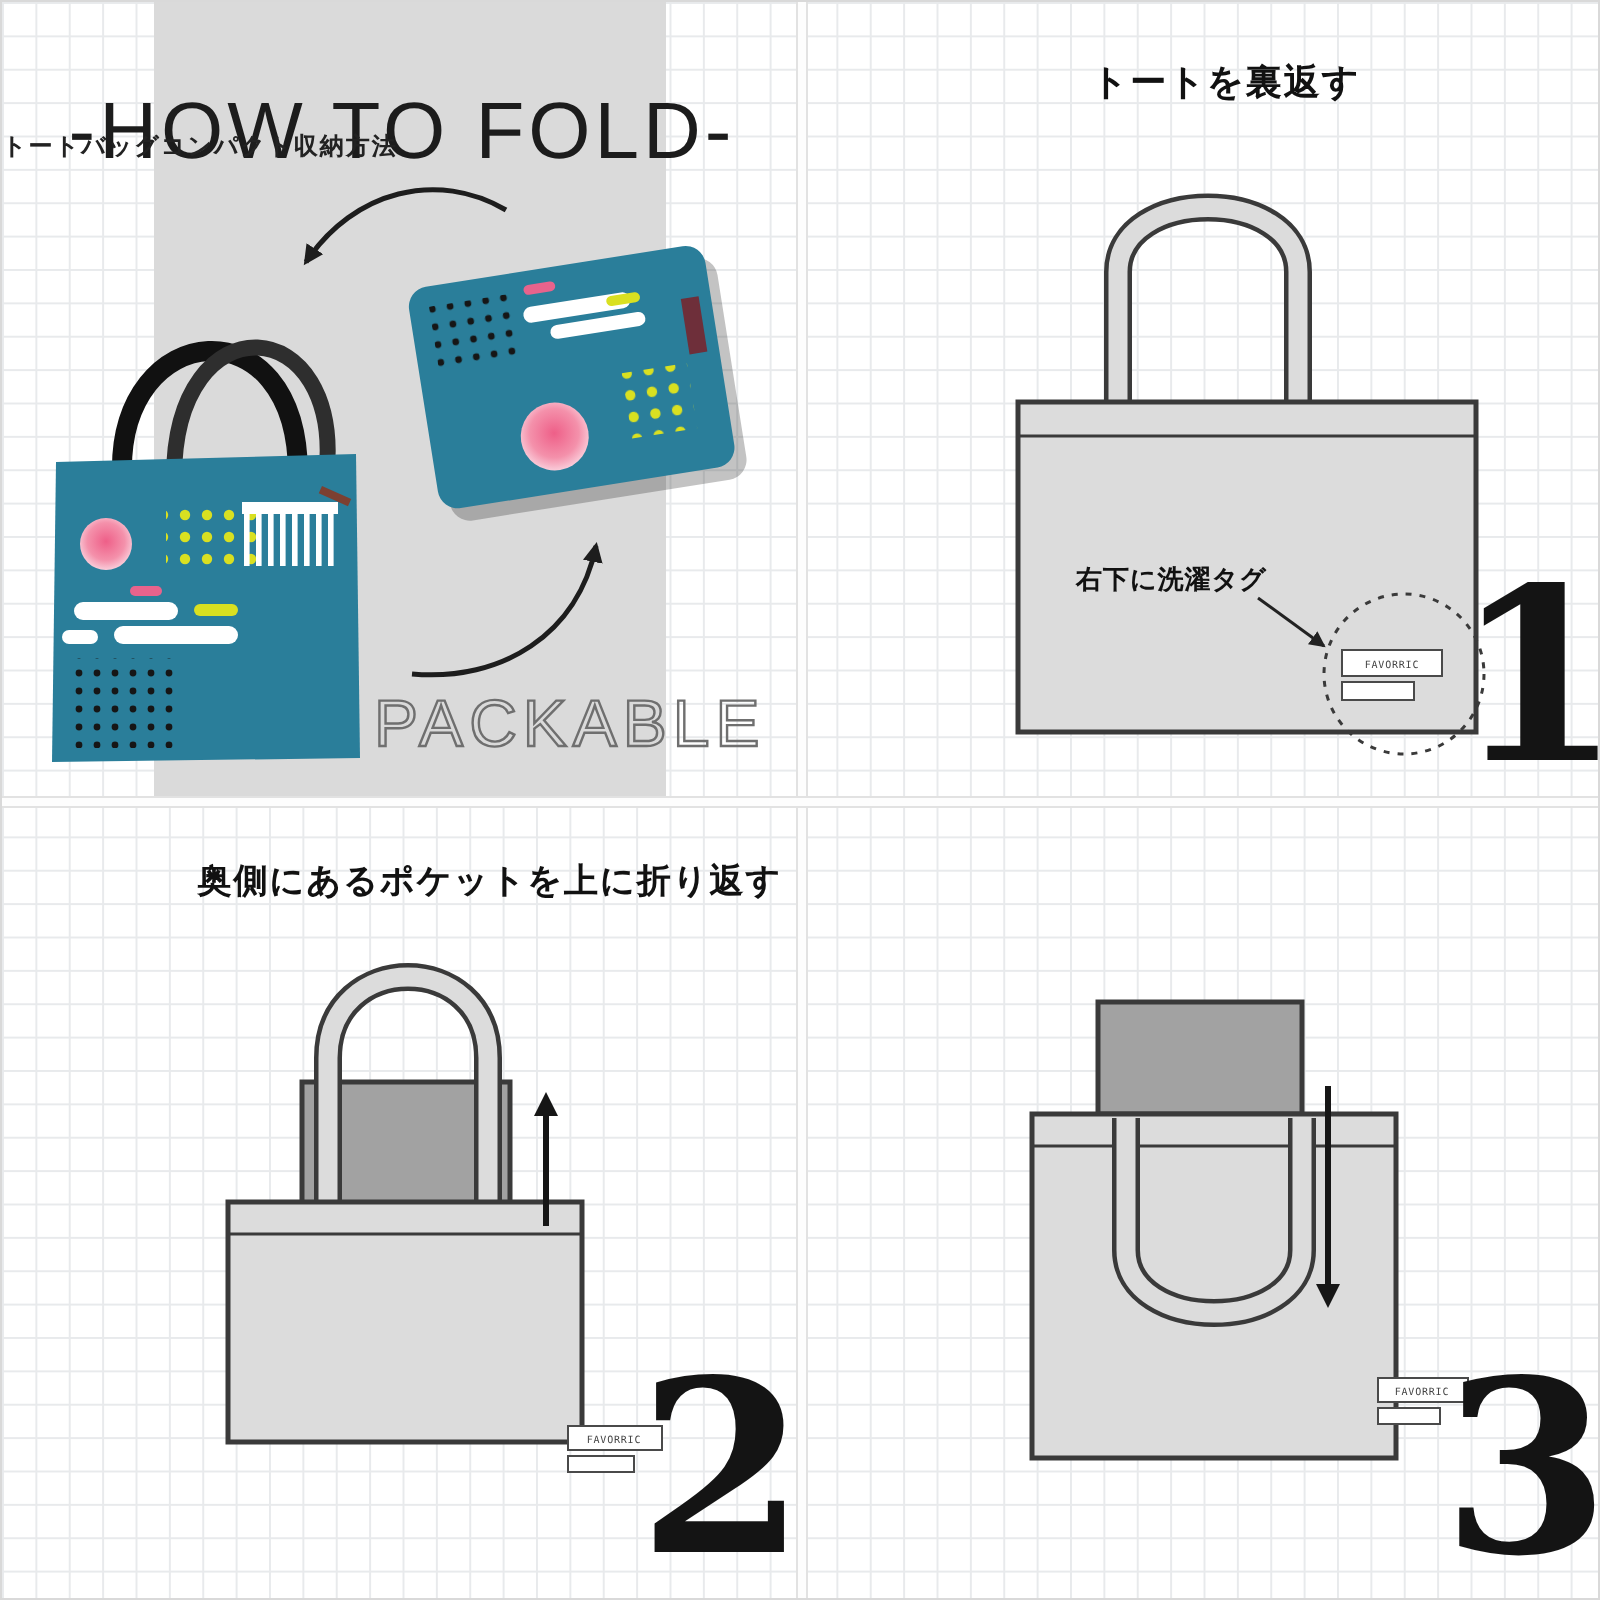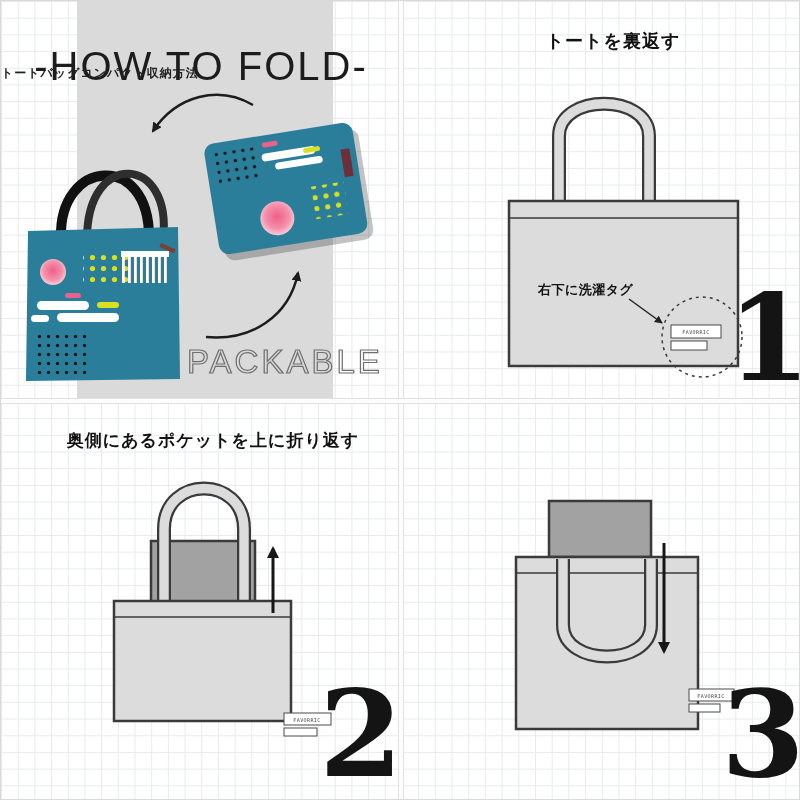--- a/index.html
+++ b/index.html
@@ -26,21 +26,21 @@
     border-top:1px solid #e2e2e2;border-bottom:1px solid #e2e2e2;box-sizing:border-box;}
 
   .band{position:absolute;left:76px;top:0;width:256px;height:400px;background:var(--band-gray,#dadada);}
 
   .main-title{position:absolute;left:0;top:16px;width:400px;text-align:center;
     font-size:40px;font-weight:400;letter-spacing:2px;color:#1c1c1c;white-space:nowrap;}
   .subtitle{position:absolute;left:0;top:64px;width:400px;text-align:left;
     font-size:12px;font-weight:bold;letter-spacing:1px;color:#222;}
   .step-title{position:absolute;left:12px;top:28px;width:400px;text-align:center;
     font-size:18px;font-weight:bold;color:#111;letter-spacing:1px;white-space:nowrap;}
-  #panel-3 .step-title{font-size:17px;}
+  #panel-3 .step-title{font-size:17px;margin-left:32px;}
 
   svg.art{position:absolute;left:0;top:0;width:400px;height:400px;}
 
   .bag-body{fill:var(--bag-gray,#dcdcdc);stroke:var(--outline,#3a3a3a);stroke-width:2.5;}
   .seam{stroke:var(--outline,#3a3a3a);stroke-width:1.5;}
   .strap-outer{fill:none;stroke:var(--outline,#3a3a3a);stroke-width:14;}
   .strap-inner{fill:none;stroke:var(--bag-gray,#dcdcdc);stroke-width:9.5;}
   .pocket{fill:var(--pocket-gray,#a2a2a2);stroke:var(--outline,#3a3a3a);stroke-width:2.5;}
   .step-number{font-family:"DejaVu Serif",serif;font-size:120px;font-weight:bold;fill:var(--number-black,#141414);}
   .tag-rect{fill:#ffffff;stroke:#4a4a4a;stroke-width:1;}

